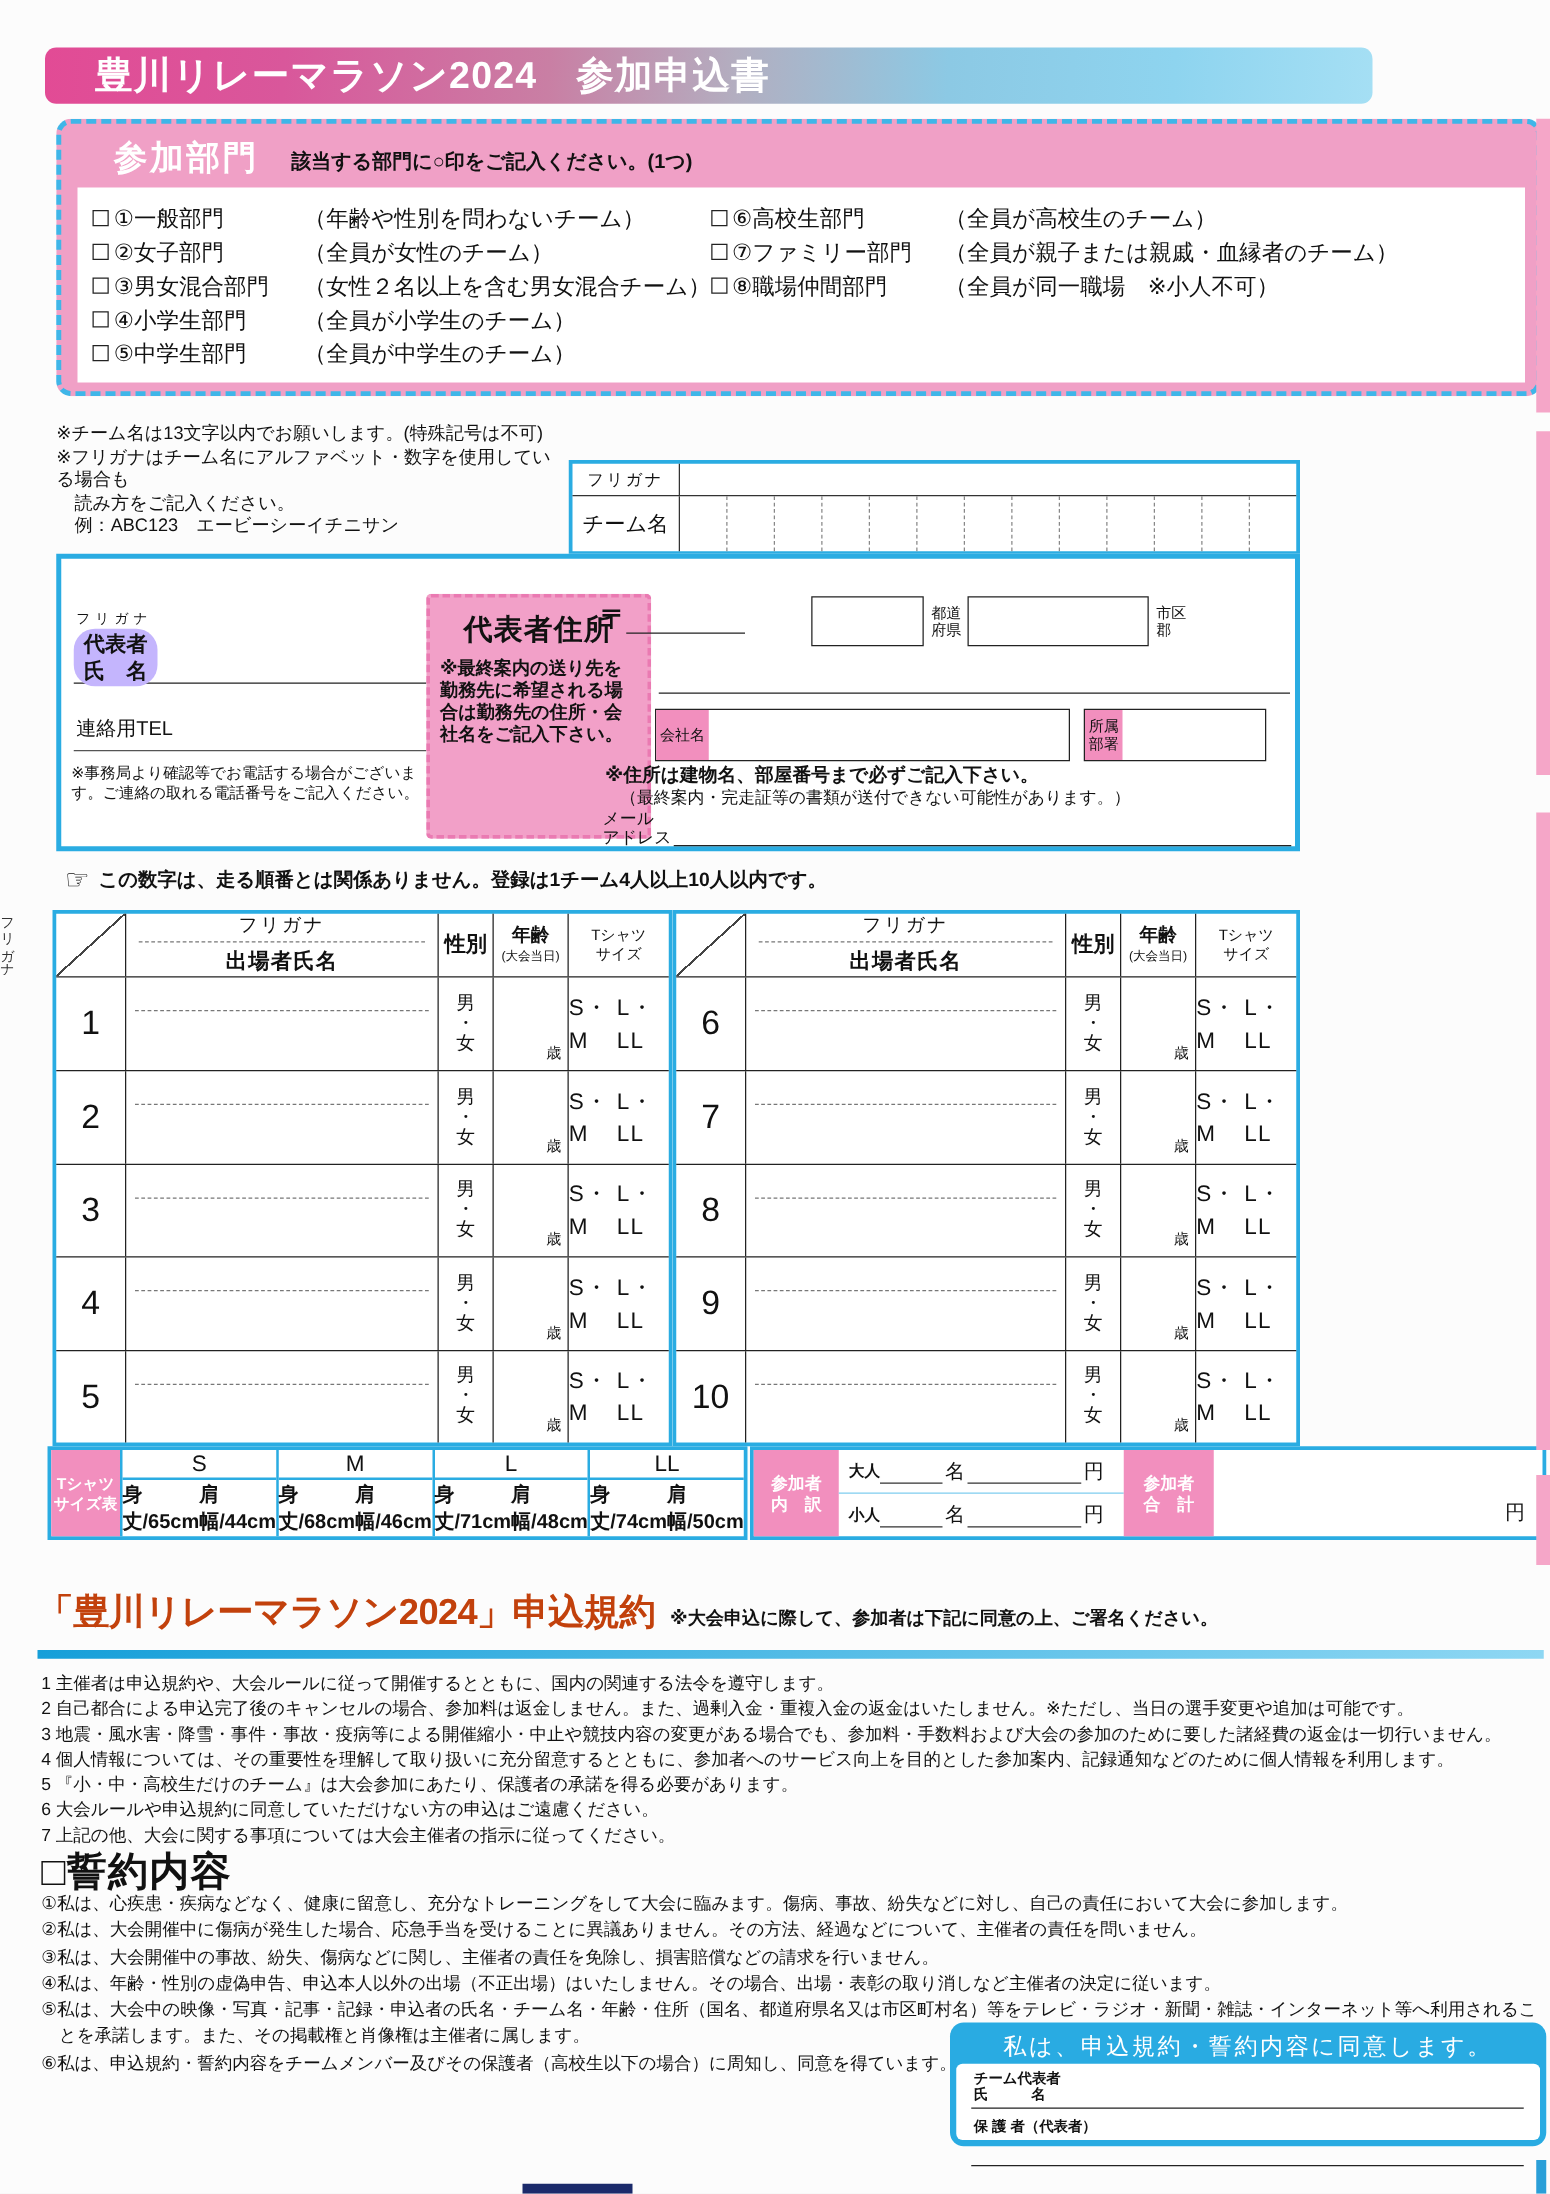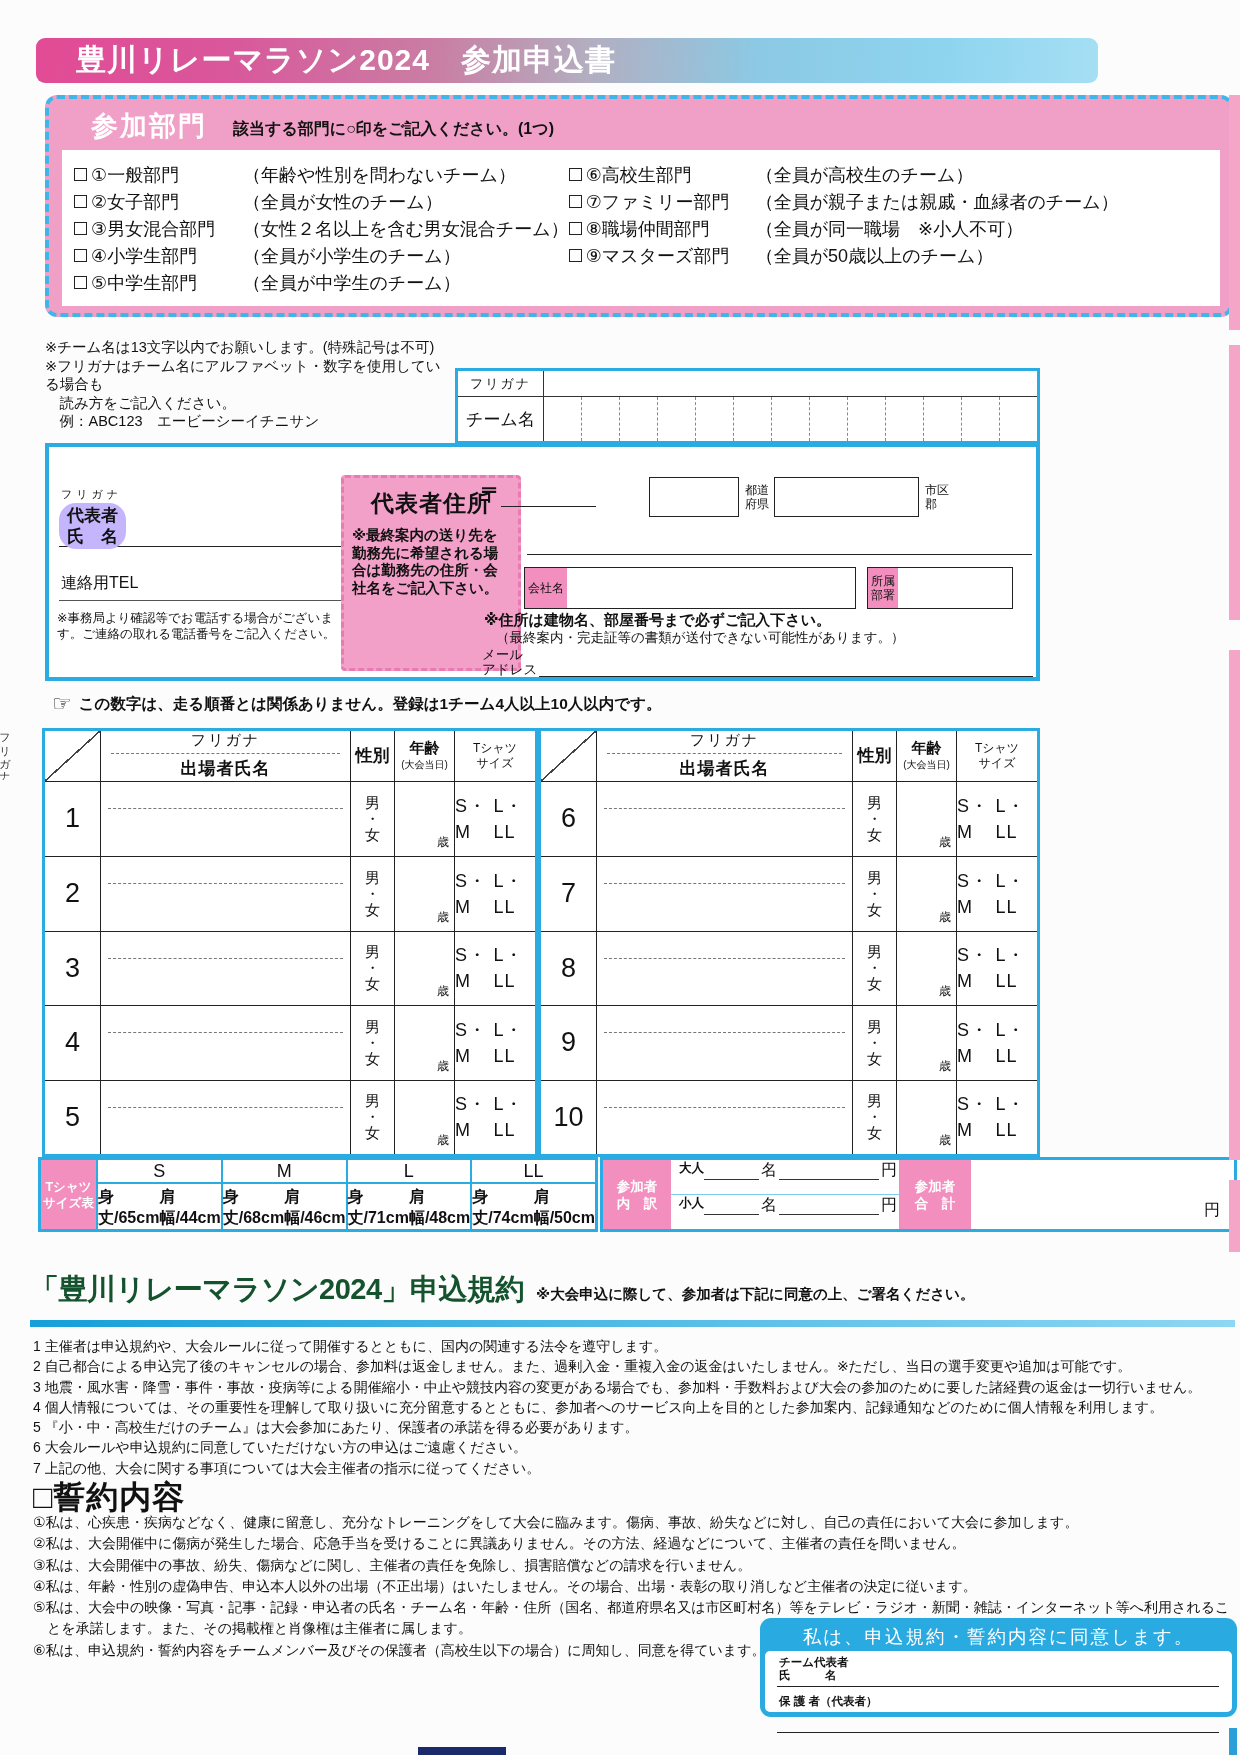--- a/index.html
+++ b/index.html
@@ -112,35 +112,35 @@
   .sizechart { position:absolute; left:38px; top:1157px; width:560px; height:75px; border:3px solid #2aace2; display:flex; background:#fff; }
   .sc-label { width:62px; background:#f28fbe; color:#fff; font-size:12.5px; font-weight:bold; display:flex; flex-direction:column; align-items:center; justify-content:center; line-height:16px; }
   .sc-col { flex:1; border-left:2px solid #2aace2; display:flex; flex-direction:column; }
   .sc-size { height:24px; border-bottom:2px solid #2aace2; display:flex; align-items:center; justify-content:center; font-size:18px; }
   .sc-vals { flex:1; display:flex; flex-direction:row; align-items:center; justify-content:center; font-size:16px; font-weight:bold; line-height:21px; }
   .sc-repeat { flex:1; display:flex; }
 
   .breakdown { position:absolute; left:600px; top:1157px; width:637px; height:75px; border:3px solid #2aace2; display:flex; background:#fff; }
   .bd-label { width:68px; background:#f28fbe; color:#fff; font-size:13.5px; font-weight:bold; display:flex; flex-direction:column; align-items:center; justify-content:center; line-height:17px; }
   .bd-rows { width:228px; display:flex; flex-direction:column; }
-  .bd-row { flex:1; display:flex; padding:0 0 0 8px; }
+  .bd-row { flex:1; display:flex; align-items:center; padding:0 14px 0 8px; }
   .bd-row:first-child { border-bottom:1.5px solid #7fcdef; }
   .bd-small { font-size:12.5px; font-weight:bold; }
   .bd-sp1 { flex:1.1; border-bottom:1.2px solid #333; height:60%; }
   .bd-sp2 { flex:2; border-bottom:1.2px solid #333; height:60%; }
   .bd-unit { font-size:16px; padding:0 2px; }
   .bd-total-label { width:72px; background:#f28fbe; color:#fff; font-size:13.5px; font-weight:bold; display:flex; flex-direction:column; align-items:center; justify-content:center; line-height:17px; }
   .bd-total { flex:1; position:relative; }
   .bd-total .bd-unit { position:absolute; right:12px; bottom:8px; }
 
   .size-note { position:absolute; left:40px; top:1243px; font-size:15px; font-weight:bold; }
 
   
   .terms-head { position:absolute; left:30px; top:1270px; display:flex; align-items:baseline; gap:12px; }
-  .terms-title { font-size:29px; font-weight:900; color:#14532d; letter-spacing:-0.5px; }
+  .terms-title { font-size:29px; font-weight:900; color:#c2410c; letter-spacing:-0.5px; }
   .terms-subtitle { font-size:14.5px; font-weight:bold; }
   .blue-bar { position:absolute; left:30px; top:1320px; width:1205px; height:7px; background:linear-gradient(90deg,#169fd9,#8ed7f3); }
   .terms-list { position:absolute; left:33px; top:1336px; width:1202px; font-size:14px; line-height:20.3px; font-weight:500; }
   .terms-list .term-item { padding-left:16px; text-indent:-16px; }
   .pledge-title { position:absolute; left:33px; top:1476px; font-size:32px; font-weight:600; letter-spacing:1px; }
   .pledge-list { position:absolute; left:33px; top:1512px; width:1204px; font-size:14px; line-height:21.3px; font-weight:500; }
   .pledge-list .term-item { padding-left:14px; text-indent:-14px; }
 
   
   .sig-box { position:absolute; left:760px; top:1618px; width:477px; height:99px; background:#29abe2; border-radius:11px; padding:3px 5px; }
@@ -212,25 +212,20 @@
           <div class="cat-item">
           <span class="cbx"></span>
           <span class="cat-name">⑦ファミリー部門</span>
           <span class="cat-desc">（全員が親子または親戚・血縁者のチーム）</span>
         </div>
           <div class="cat-item">
           <span class="cbx"></span>
           <span class="cat-name">⑧職場仲間部門</span>
           <span class="cat-desc">（全員が同一職場　※小人不可）</span>
         </div>
-          <div class="cat-item">
-          <span class="cbx"></span>
-          <span class="cat-name">⑨マスターズ部門</span>
-          <span class="cat-desc">（全員が50歳以上のチーム）</span>
-        </div>
         </div>
     </div>
   </div>
 
   <div class="team-notes">
       <div class="tn-line">※チーム名は13文字以内でお願いします。(特殊記号は不可)</div>
       <div class="tn-line">※フリガナはチーム名にアルファベット・数字を使用している場合も</div>
       <div class="tn-line">　読み方をご記入ください。</div>
       <div class="tn-line">　例：ABC123　エービーシーイチニサン</div>
     </div>

